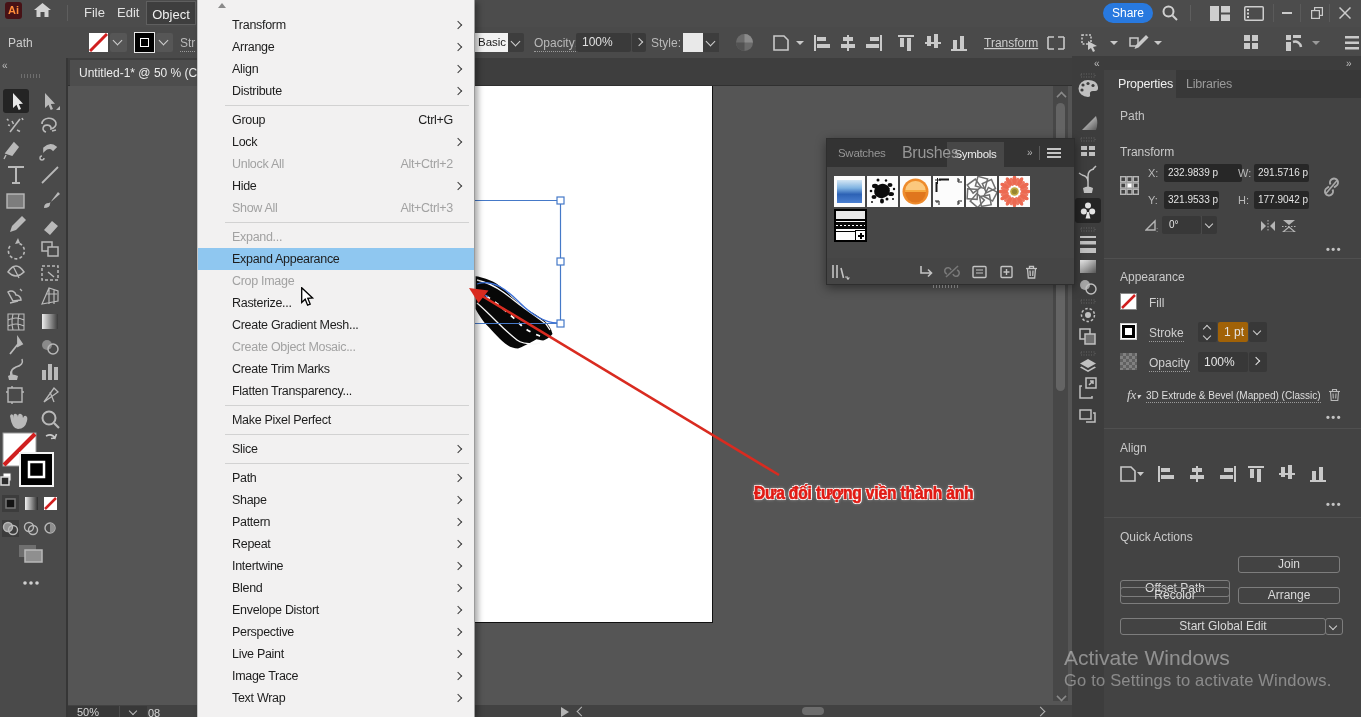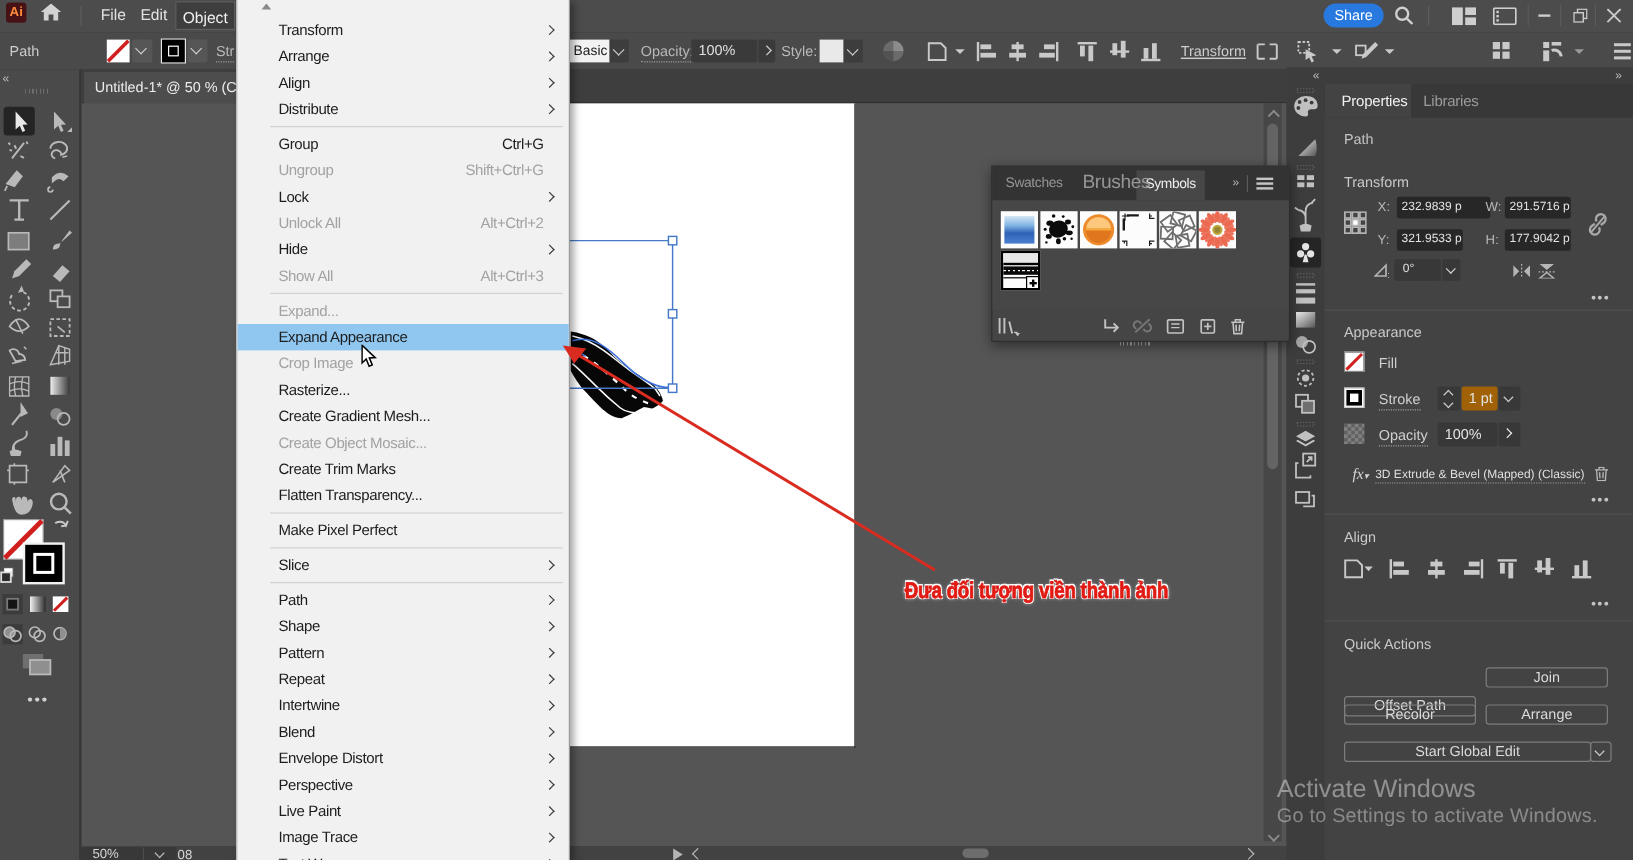--- a/index.html
+++ b/index.html
@@ -782,21 +782,20 @@
   <div class="abs" id="menu">
     <div style="height:14px;position:relative;">
       <div style="position:absolute;left:20px;top:3px;width:0;height:0;border-left:4px solid transparent;border-right:4px solid transparent;border-bottom:5px solid #8a8a8a;"></div>
     </div>
     <div class="mi">Transform<span class="arr"></span></div>
     <div class="mi">Arrange<span class="arr"></span></div>
     <div class="mi">Align<span class="arr"></span></div>
     <div class="mi">Distribute<span class="arr"></span></div>
     <div class="msep"></div>
     <div class="mi">Group<span class="sc">Ctrl+G</span></div>
-    <div class="mi dis">Ungroup<span class="sc">Shift+Ctrl+G</span></div>
     <div class="mi">Lock<span class="arr"></span></div>
     <div class="mi dis">Unlock All<span class="sc">Alt+Ctrl+2</span></div>
     <div class="mi">Hide<span class="arr"></span></div>
     <div class="mi dis">Show All<span class="sc">Alt+Ctrl+3</span></div>
     <div class="msep"></div>
     <div class="mi dis">Expand...</div>
     <div class="mi hl">Expand Appearance</div>
     <div class="mi dis">Crop Image</div>
     <div class="mi">Rasterize...</div>
     <div class="mi">Create Gradient Mesh...</div>

